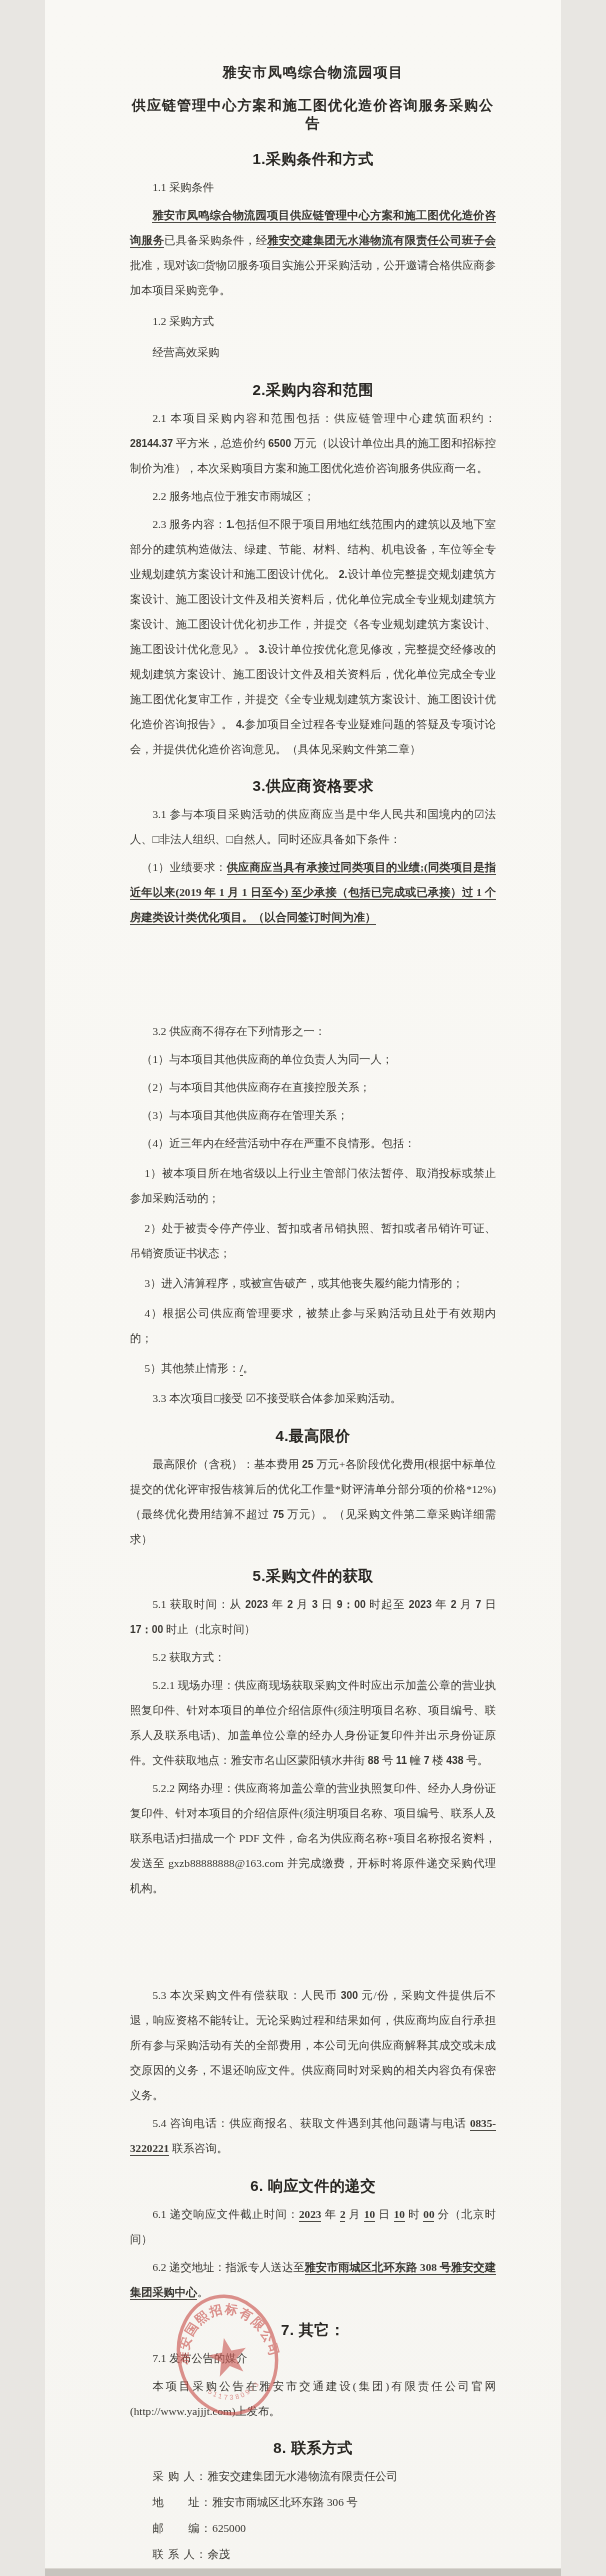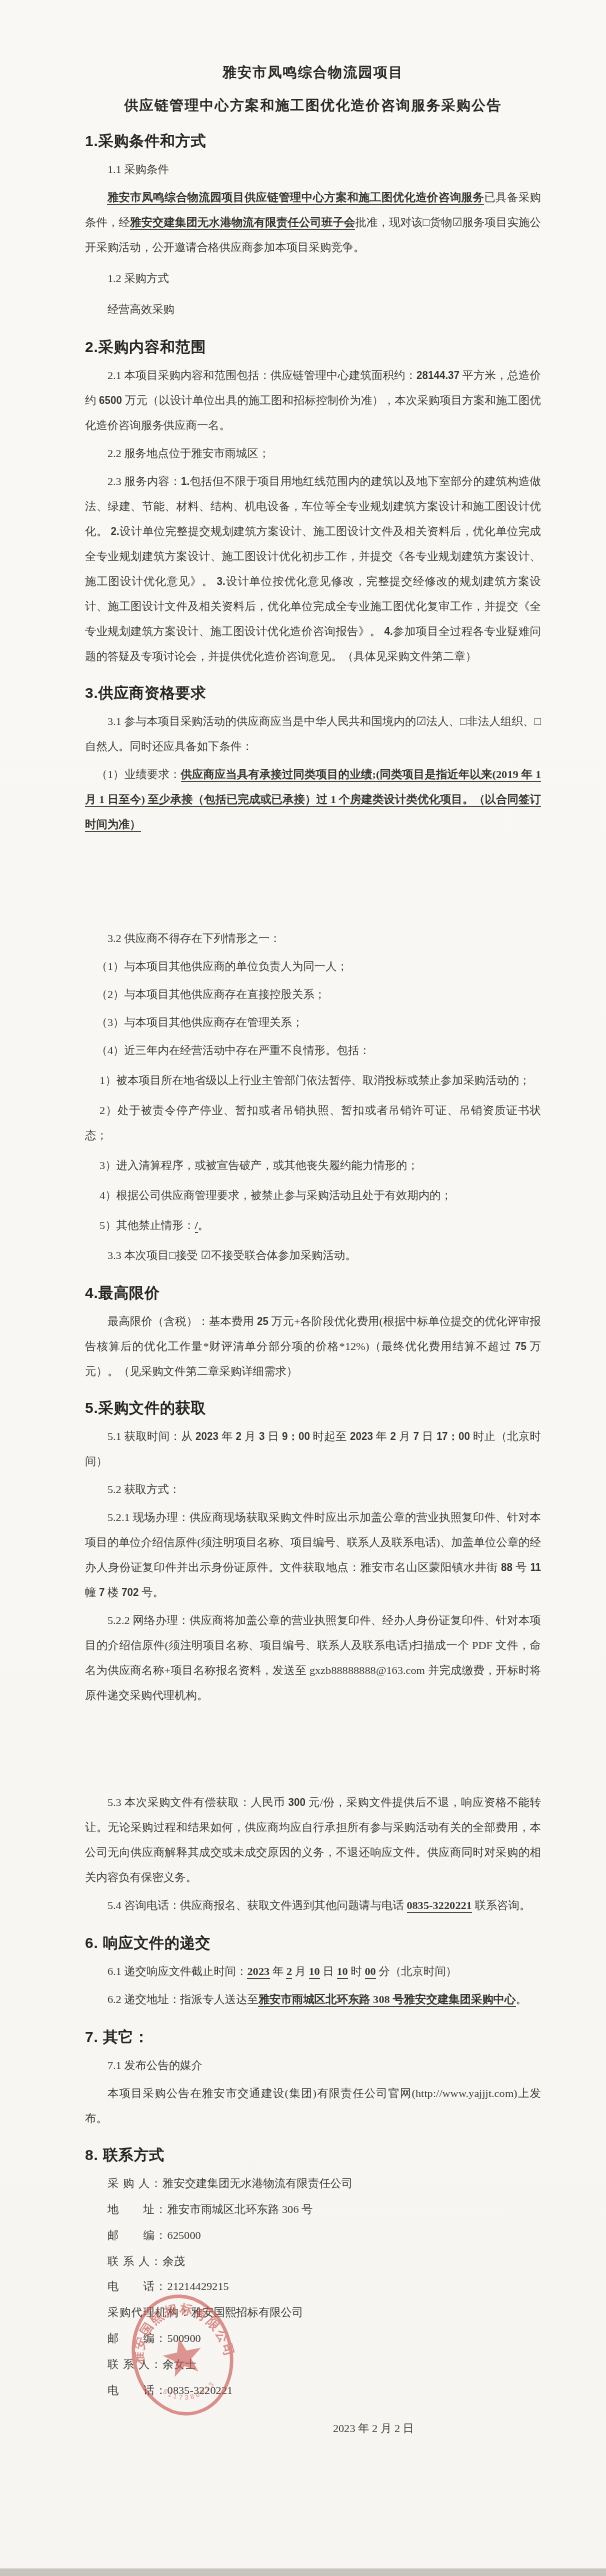--- a/index.html
+++ b/index.html
@@ -1,29 +1,29 @@
 <!DOCTYPE html>
 <html style="font-size:12px"><head>
 <meta charset="utf-8">
 <style>
   html,body{margin:0;padding:0;background:#e8e6e2;}
   .page{
-    position:relative;width:606px;height:2576px;margin:0 auto;overflow:hidden;
+    position:relative;width:516px;height:2576px;margin:0 auto;overflow:hidden;
     background:linear-gradient(180deg,#f9f8f4 0%,#f8f7f3 55%,#f6f5f1 100%);
     font-family:"Liberation Serif","DejaVu Serif",serif;color:#3a3833;
   }
   .content{padding:64px 65px 0 85px;}
   .title{
     text-align:center;font-family:"Liberation Sans","DejaVu Sans",sans-serif;
     font-weight:bold;font-size:14px;color:#2d2b27;letter-spacing:1.1px;margin:0 0 15px 0;
   }
   .blk{font-size:11.2px;line-height:25px;}
   .h1{
     font-family:"Liberation Sans","DejaVu Sans",sans-serif;font-weight:bold;
-    font-size:15px;line-height:21px;color:#292723;margin:13.6px 0 6px 0;letter-spacing:0.4px;
+    font-size:15px;line-height:21px;color:#292723;margin:13.6px 0 6px 0;letter-spacing:0.4px;text-align:center;
   }
   .sub{margin:6px 0 1.5px 0;text-indent:2em;}
   .p{margin:3px 0;text-indent:2em;text-align:justify;}
   .li0{margin:3px 0;text-indent:1em;text-align:justify;}
   .li1{margin:5px 0;text-indent:1.3em;text-align:justify;}
   .contact{margin:0.8px 0;padding-left:2em;}
   .clabel{letter-spacing:0.8px;}
   .u{border-bottom:0.8px solid #4d4b45;padding-bottom:0.8px;font-weight:bold;}
   .n{font-family:"Liberation Sans","DejaVu Sans",sans-serif;font-weight:bold;font-size:10.3px;}
   .date{font-size:11.2px;line-height:25px;margin-top:13.6px;text-align:right;padding-right:127px;color:#44423c;}
@@ -60,21 +60,21 @@
         <div class="blk li1"><span class="">2）处于被责令停产停业、暂扣或者吊销执照、暂扣或者吊销许可证、吊销资质证书状态；</span></div>
         <div class="blk li1"><span class="">3）进入清算程序，或被宣告破产，或其他丧失履约能力情形的；</span></div>
         <div class="blk li1"><span class="">4）根据公司供应商管理要求，被禁止参与采购活动且处于有效期内的；</span></div>
         <div class="blk li1"><span class="">5）其他禁止情形：</span><span class="u ">/</span><span class="">。</span></div>
         <div class="blk p"><span class="">3.3 本次项目□接受 ☑不接受联合体参加采购活动。</span></div>
         <div class="blk h1"><span class="">4.最高限价</span></div>
         <div class="blk p"><span class="">最高限价（含税）：基本费用 </span><span class="n">25</span><span class=""> 万元+各阶段优化费用(根据中标单位提交的优化评审报告核算后的优化工作量*财评清单分部分项的价格*12%)（最终优化费用结算不超过 </span><span class="n">75</span><span class=""> 万元）。（见采购文件第二章采购详细需求）</span></div>
         <div class="blk h1"><span class="">5.采购文件的获取</span></div>
         <div class="blk p"><span class="">5.1 获取时间：从 </span><span class="n">2023</span><span class=""> 年 </span><span class="n">2</span><span class=""> 月 </span><span class="n">3</span><span class=""> 日 </span><span class="n">9：00</span><span class=""> 时起至 </span><span class="n">2023</span><span class=""> 年 </span><span class="n">2</span><span class=""> 月 </span><span class="n">7</span><span class=""> 日 </span><span class="n">17：00</span><span class=""> 时止（北京时间）</span></div>
         <div class="blk p"><span class="">5.2 获取方式：</span></div>
-        <div class="blk p"><span class="">5.2.1 现场办理：供应商现场获取采购文件时应出示加盖公章的营业执照复印件、针对本项目的单位介绍信原件(须注明项目名称、项目编号、联系人及联系电话)、加盖单位公章的经办人身份证复印件并出示身份证原件。文件获取地点：雅安市名山区蒙阳镇水井街 </span><span class="n">88</span><span class=""> 号 </span><span class="n">11</span><span class=""> 幢 </span><span class="n">7</span><span class=""> 楼 </span><span class="n">702</span><span class=""> 号。</span></div>
+        <div class="blk p"><span class="">5.2.1 现场办理：供应商现场获取采购文件时应出示加盖公章的营业执照复印件、针对本项目的单位介绍信原件(须注明项目名称、项目编号、联系人及联系电话)、加盖单位公章的经办人身份证复印件并出示身份证原件。文件获取地点：雅安市名山区蒙阳镇水井街 </span><span class="n">88</span><span class=""> 号 </span><span class="n">11</span><span class=""> 幢 </span><span class="n">7</span><span class=""> 楼 </span><span class="n">438</span><span class=""> 号。</span></div>
         <div class="blk p"><span class="">5.2.2 网络办理：供应商将加盖公章的营业执照复印件、经办人身份证复印件、针对本项目的介绍信原件(须注明项目名称、项目编号、联系人及联系电话)扫描成一个 PDF 文件，命名为供应商名称+项目名称报名资料，发送至 gxzb88888888@163.com 并完成缴费，开标时将原件递交采购代理机构。</span></div>
         <div class="blk gap" style="height: 76px;"></div>
         <div class="blk p"><span class="">5.3 本次采购文件有偿获取：人民币 </span><span class="n">300</span><span class=""> 元/份，采购文件提供后不退，响应资格不能转让。无论采购过程和结果如何，供应商均应自行承担所有参与采购活动有关的全部费用，本公司无向供应商解释其成交或未成交原因的义务，不退还响应文件。供应商同时对采购的相关内容负有保密义务。</span></div>
         <div class="blk p"><span class="">5.4 咨询电话：供应商报名、获取文件遇到其他问题请与电话 </span><span class="u ">0835-3220221</span><span class=""> 联系咨询。</span></div>
         <div class="blk h1"><span class="">6. 响应文件的递交</span></div>
         <div class="blk p"><span class="">6.1 递交响应文件截止时间：</span><span class="u ">2023</span><span class=""> 年 </span><span class="u ">2</span><span class=""> 月 </span><span class="u ">10</span><span class=""> 日 </span><span class="u ">10</span><span class=""> 时 </span><span class="u ">00</span><span class=""> 分（北京时间）</span></div>
         <div class="blk p"><span class="">6.2 递交地址：指派专人送达至</span><span class="u ">雅安市雨城区北环东路 308 号雅安交建集团采购中心</span><span class="">。</span></div>
         <div class="blk h1"><span class="">7. 其它：</span></div>
         <div class="blk sub"><span class="">7.1 发布公告的媒介</span></div>
         <div class="blk p"><span class="">本项目采购公告在雅安市交通建设(集团)有限责任公司官网(http://www.yajjjt.com)上发布。</span></div>

